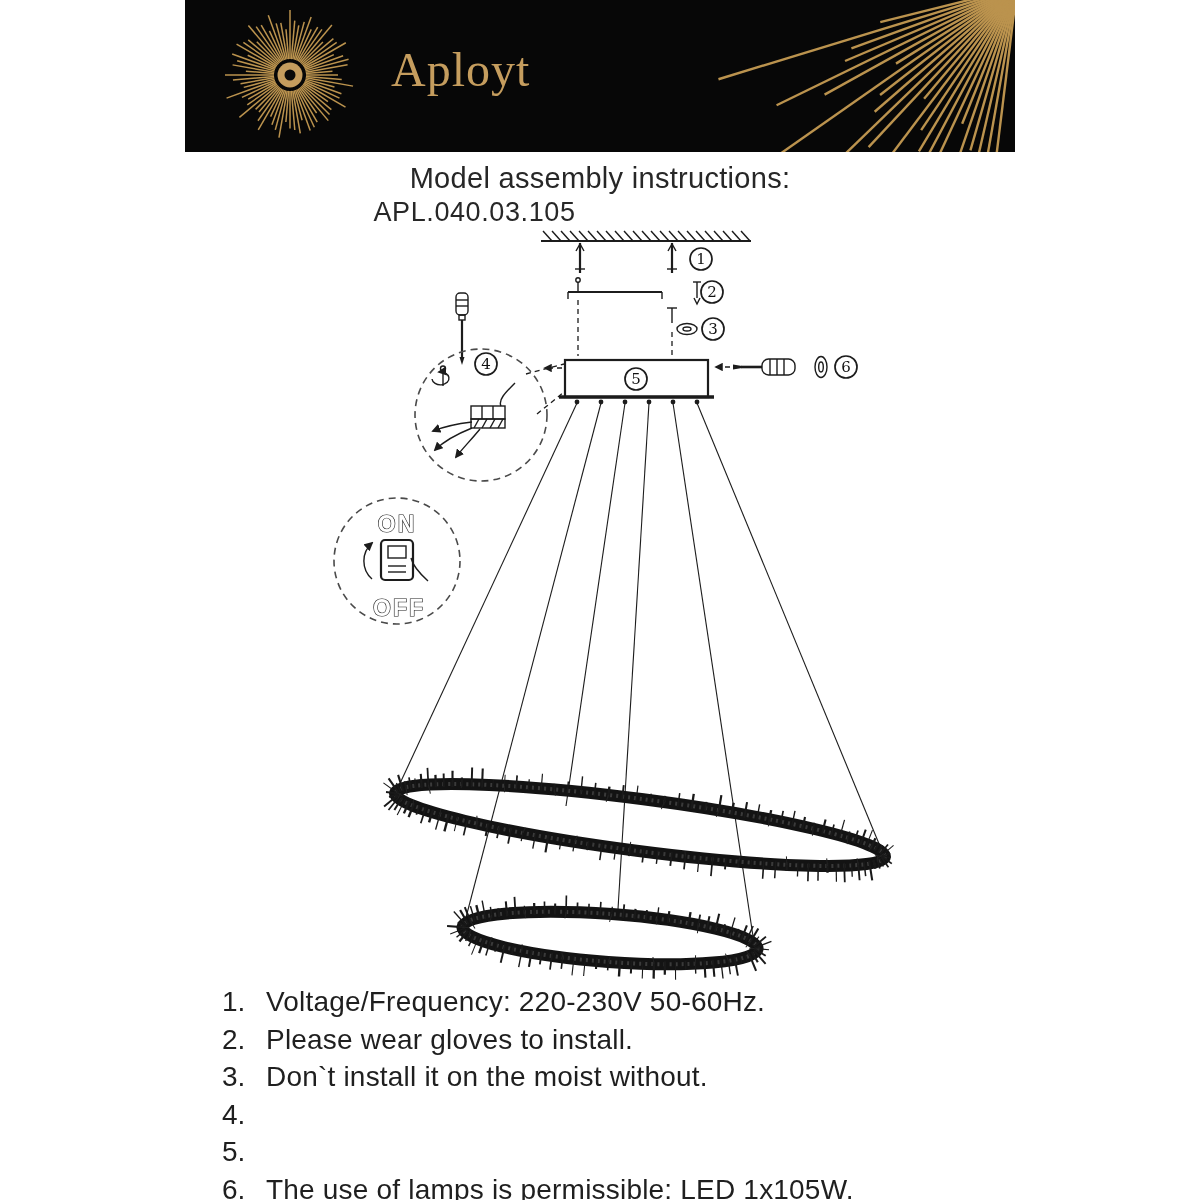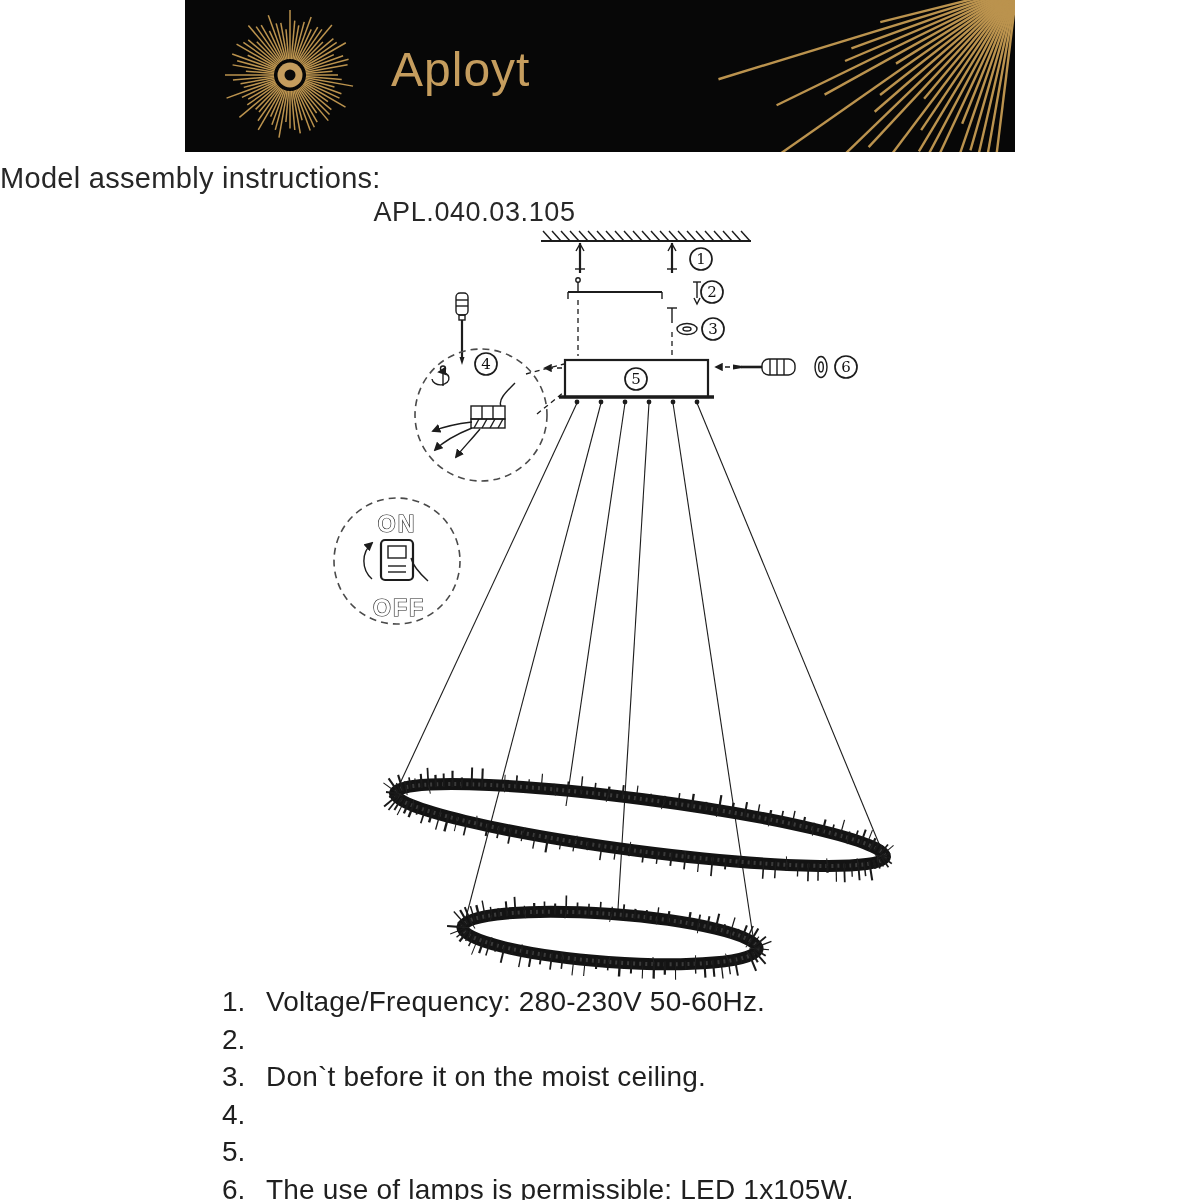--- a/index.html
+++ b/index.html
@@ -2,25 +2,25 @@
 <html><head>
 <meta charset="utf-8">
 <style>
   *{box-sizing:border-box}
   html,body{margin:0;padding:0}
   body{width:1200px;height:1200px;position:relative;background:#ffffff;overflow:hidden;
        font-family:"Liberation Sans",sans-serif;color:#1f1f1f}
 
   .header{position:absolute;left:185px;top:0;width:830px;height:152px;background:#070707;overflow:hidden}
   #logo-burst{position:absolute;left:40px;top:10px;width:130px;height:130px}
-  .brand-name{position:absolute;left:206px;top:42px;font-family:Liberation Sans, sans-serif;
+  .brand-name{position:absolute;left:206px;top:42px;font-family:Liberation Serif, serif;
               font-size:48px;color:#c59d5e;letter-spacing:1px}
   #corner-rays{position:absolute;right:0;top:0;width:300px;height:152px}
 
-  .title{position:absolute;left:0;top:162px;width:1200px;text-align:left;
+  .title{position:absolute;left:0;top:162px;width:1200px;text-align:center;
          font-size:29px;color:#272727;letter-spacing:.3px}
   .model{position:absolute;left:0;top:197px;width:949px;text-align:center;
          font-size:27px;color:#272727;letter-spacing:.6px}
 
   #diagram-svg{position:absolute;left:185px;top:226px;width:830px;height:760px}
   .ln1{stroke:#1c1c1c;stroke-width:1.4;fill:none}
   .ln2{stroke:#1c1c1c;stroke-width:2.2;fill:none}
   .dash{stroke:#1c1c1c;stroke-width:1.3;stroke-dasharray:5 4;fill:none}
   .dashcirc{stroke:#4a4a4a;stroke-width:1.6;stroke-dasharray:7 5;fill:none}
   .callout circle{fill:#ffffff;stroke:#1c1c1c;stroke-width:1.7}
@@ -556,28 +556,29 @@
         <line x1="567.2315543325163" y1="708.8833337717971" x2="573.4378760575677" y2="699.6949633262162" stroke="#191919" stroke-width="1.0758569592031915"></line>
         <line x1="569.0317028119867" y1="710.3417473260753" x2="580.4447162918847" y2="699.1946108527568" stroke="#191919" stroke-width="1.8393043741766848"></line>
         <line x1="569.8448304675305" y1="711.4268482112891" x2="586.2077027254868" y2="703.4855013638872" stroke="#191919" stroke-width="1.4823482487734165"></line>
       </g>
     </g>
 </svg>
 
 <div class="notes">
   <div class="note-row">
     <span class="note-num">1.</span>
-    <span class="note-text">Voltage/Frequency: 280-230V 50-60Hz.</span>
+    <span class="note-text">Voltage/Frequency: 220-230V 50-60Hz.</span>
   </div>
   <div class="note-row">
     <span class="note-num">2.</span>
+    <span class="note-text">Please wear gloves to install.</span>
   </div>
   <div class="note-row">
     <span class="note-num">3.</span>
-    <span class="note-text">Don`t before it on the moist ceiling.</span>
+    <span class="note-text">Don`t install it on the moist without.</span>
   </div>
   <div class="note-row">
     <span class="note-num">4.</span>
   </div>
   <div class="note-row">
     <span class="note-num">5.</span>
   </div>
   <div class="note-row">
     <span class="note-num">6.</span>
     <span class="note-text">The use of lamps is permissible: LED 1x105W.</span>

